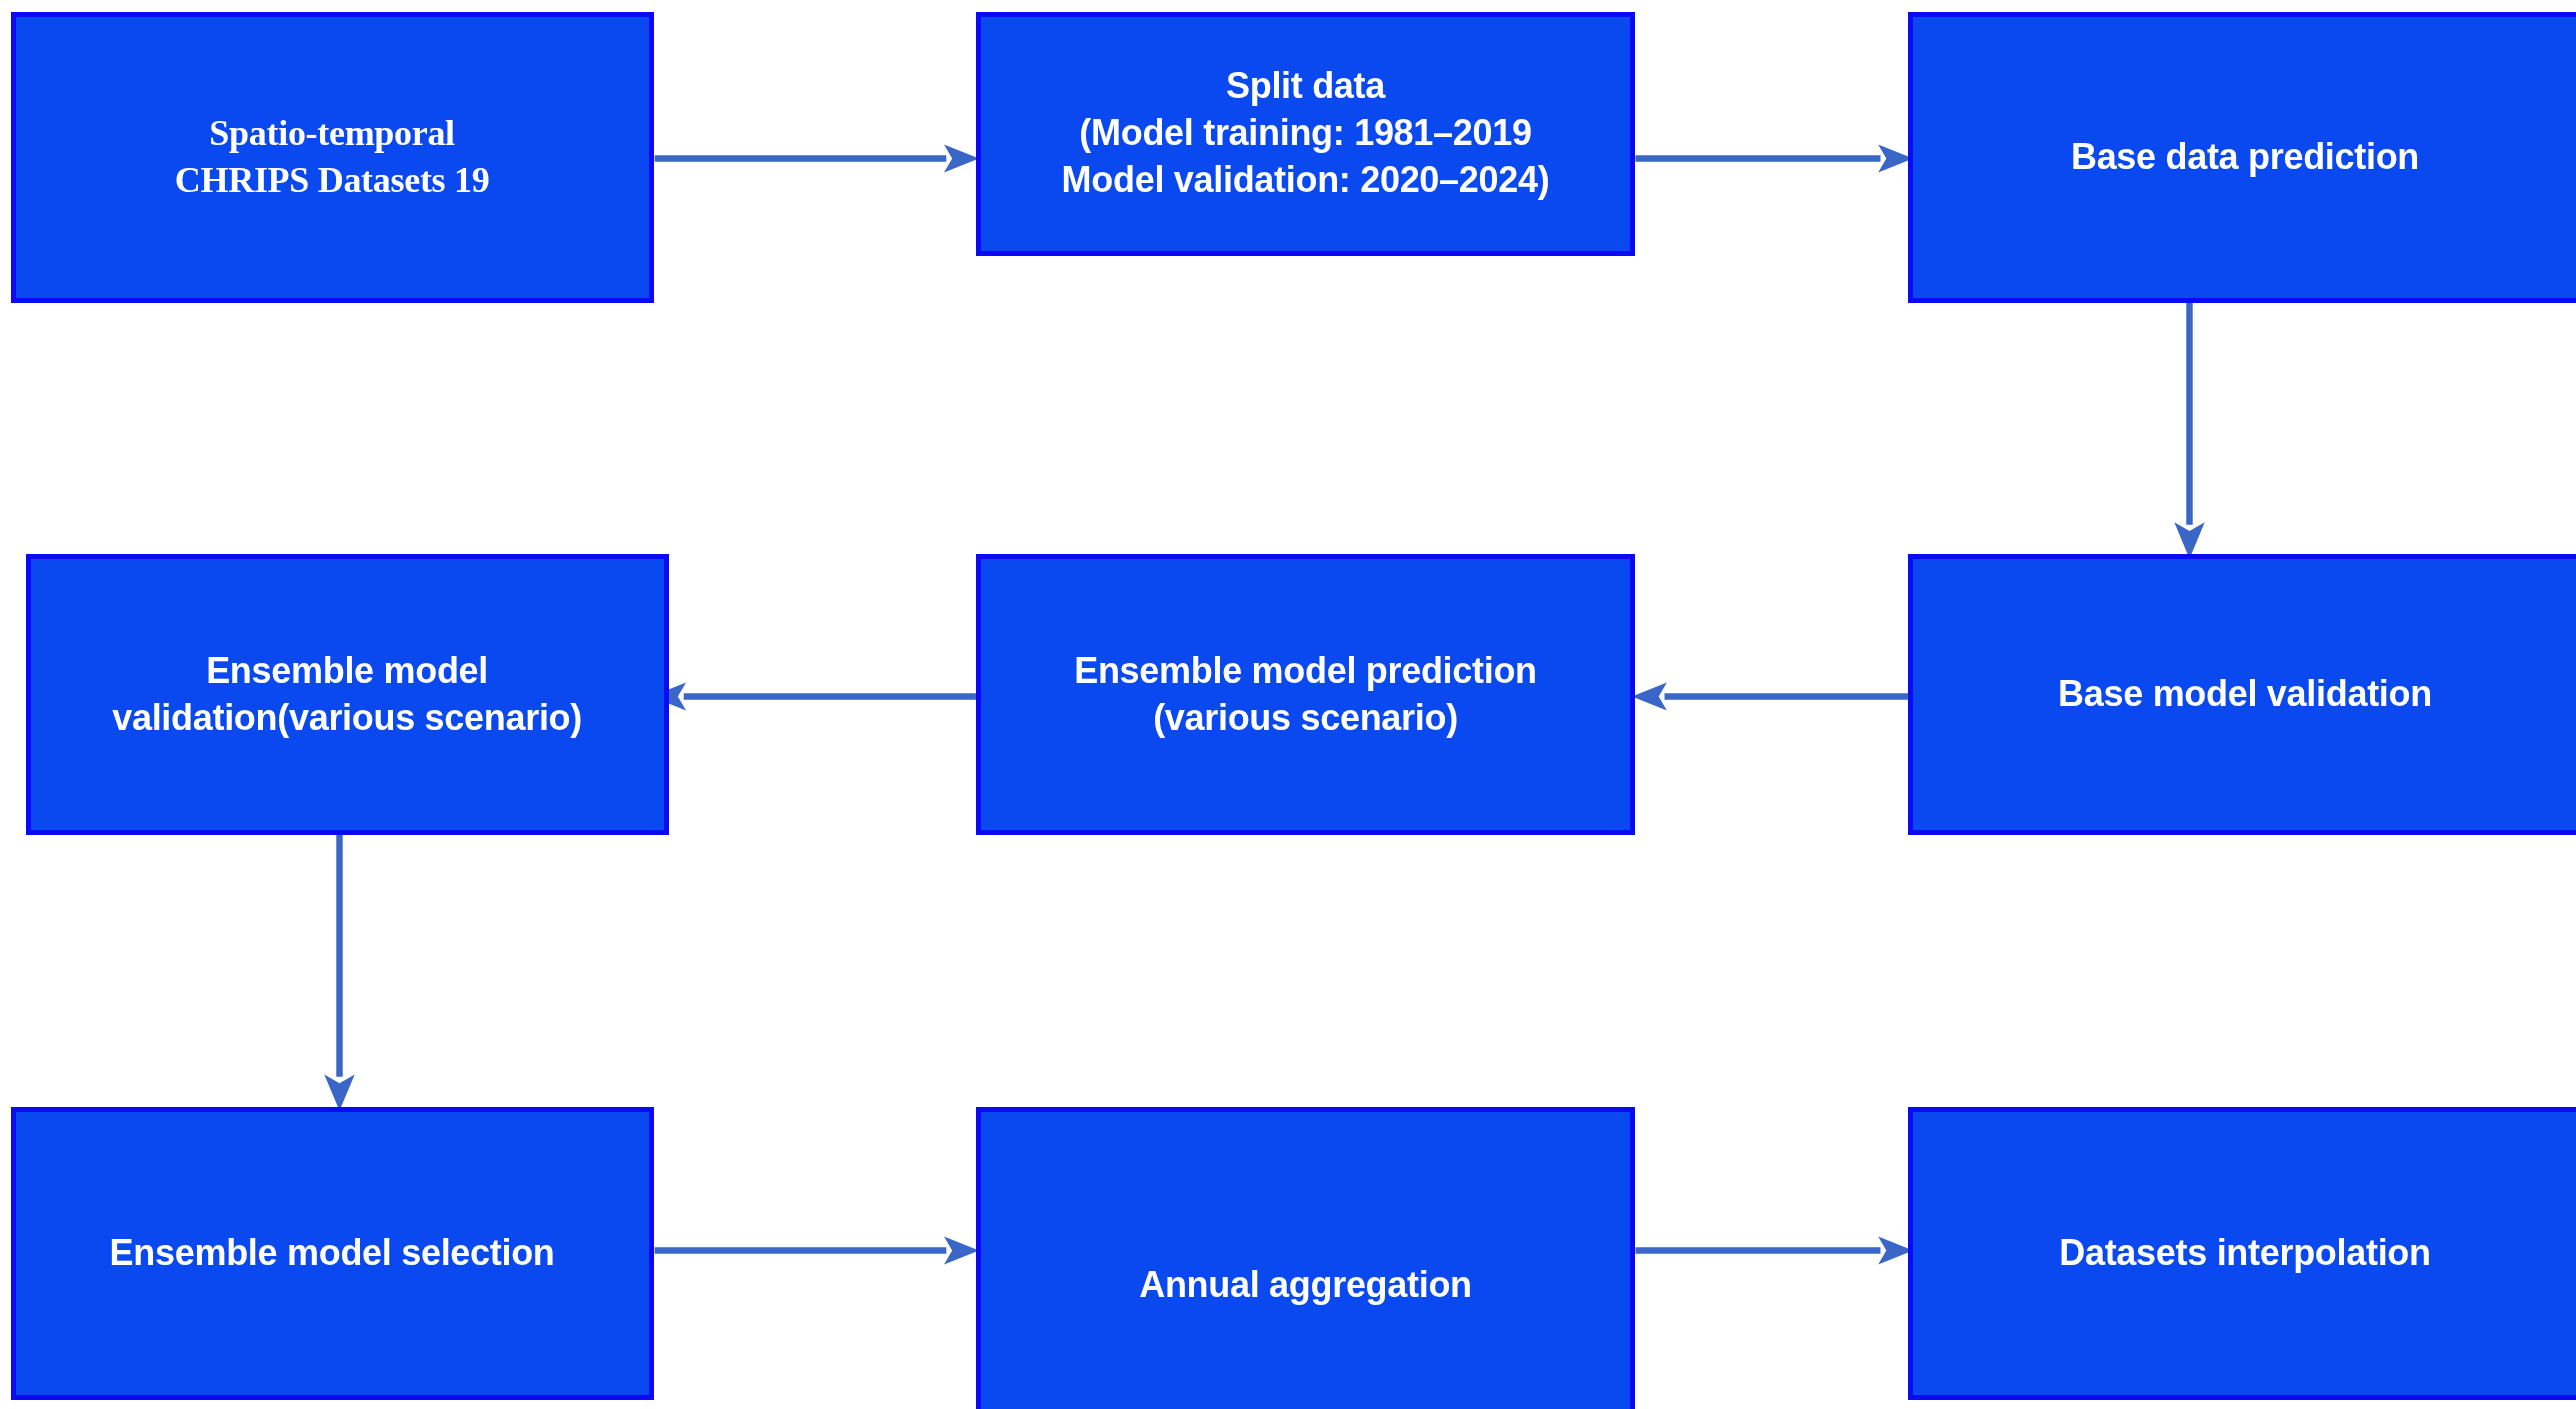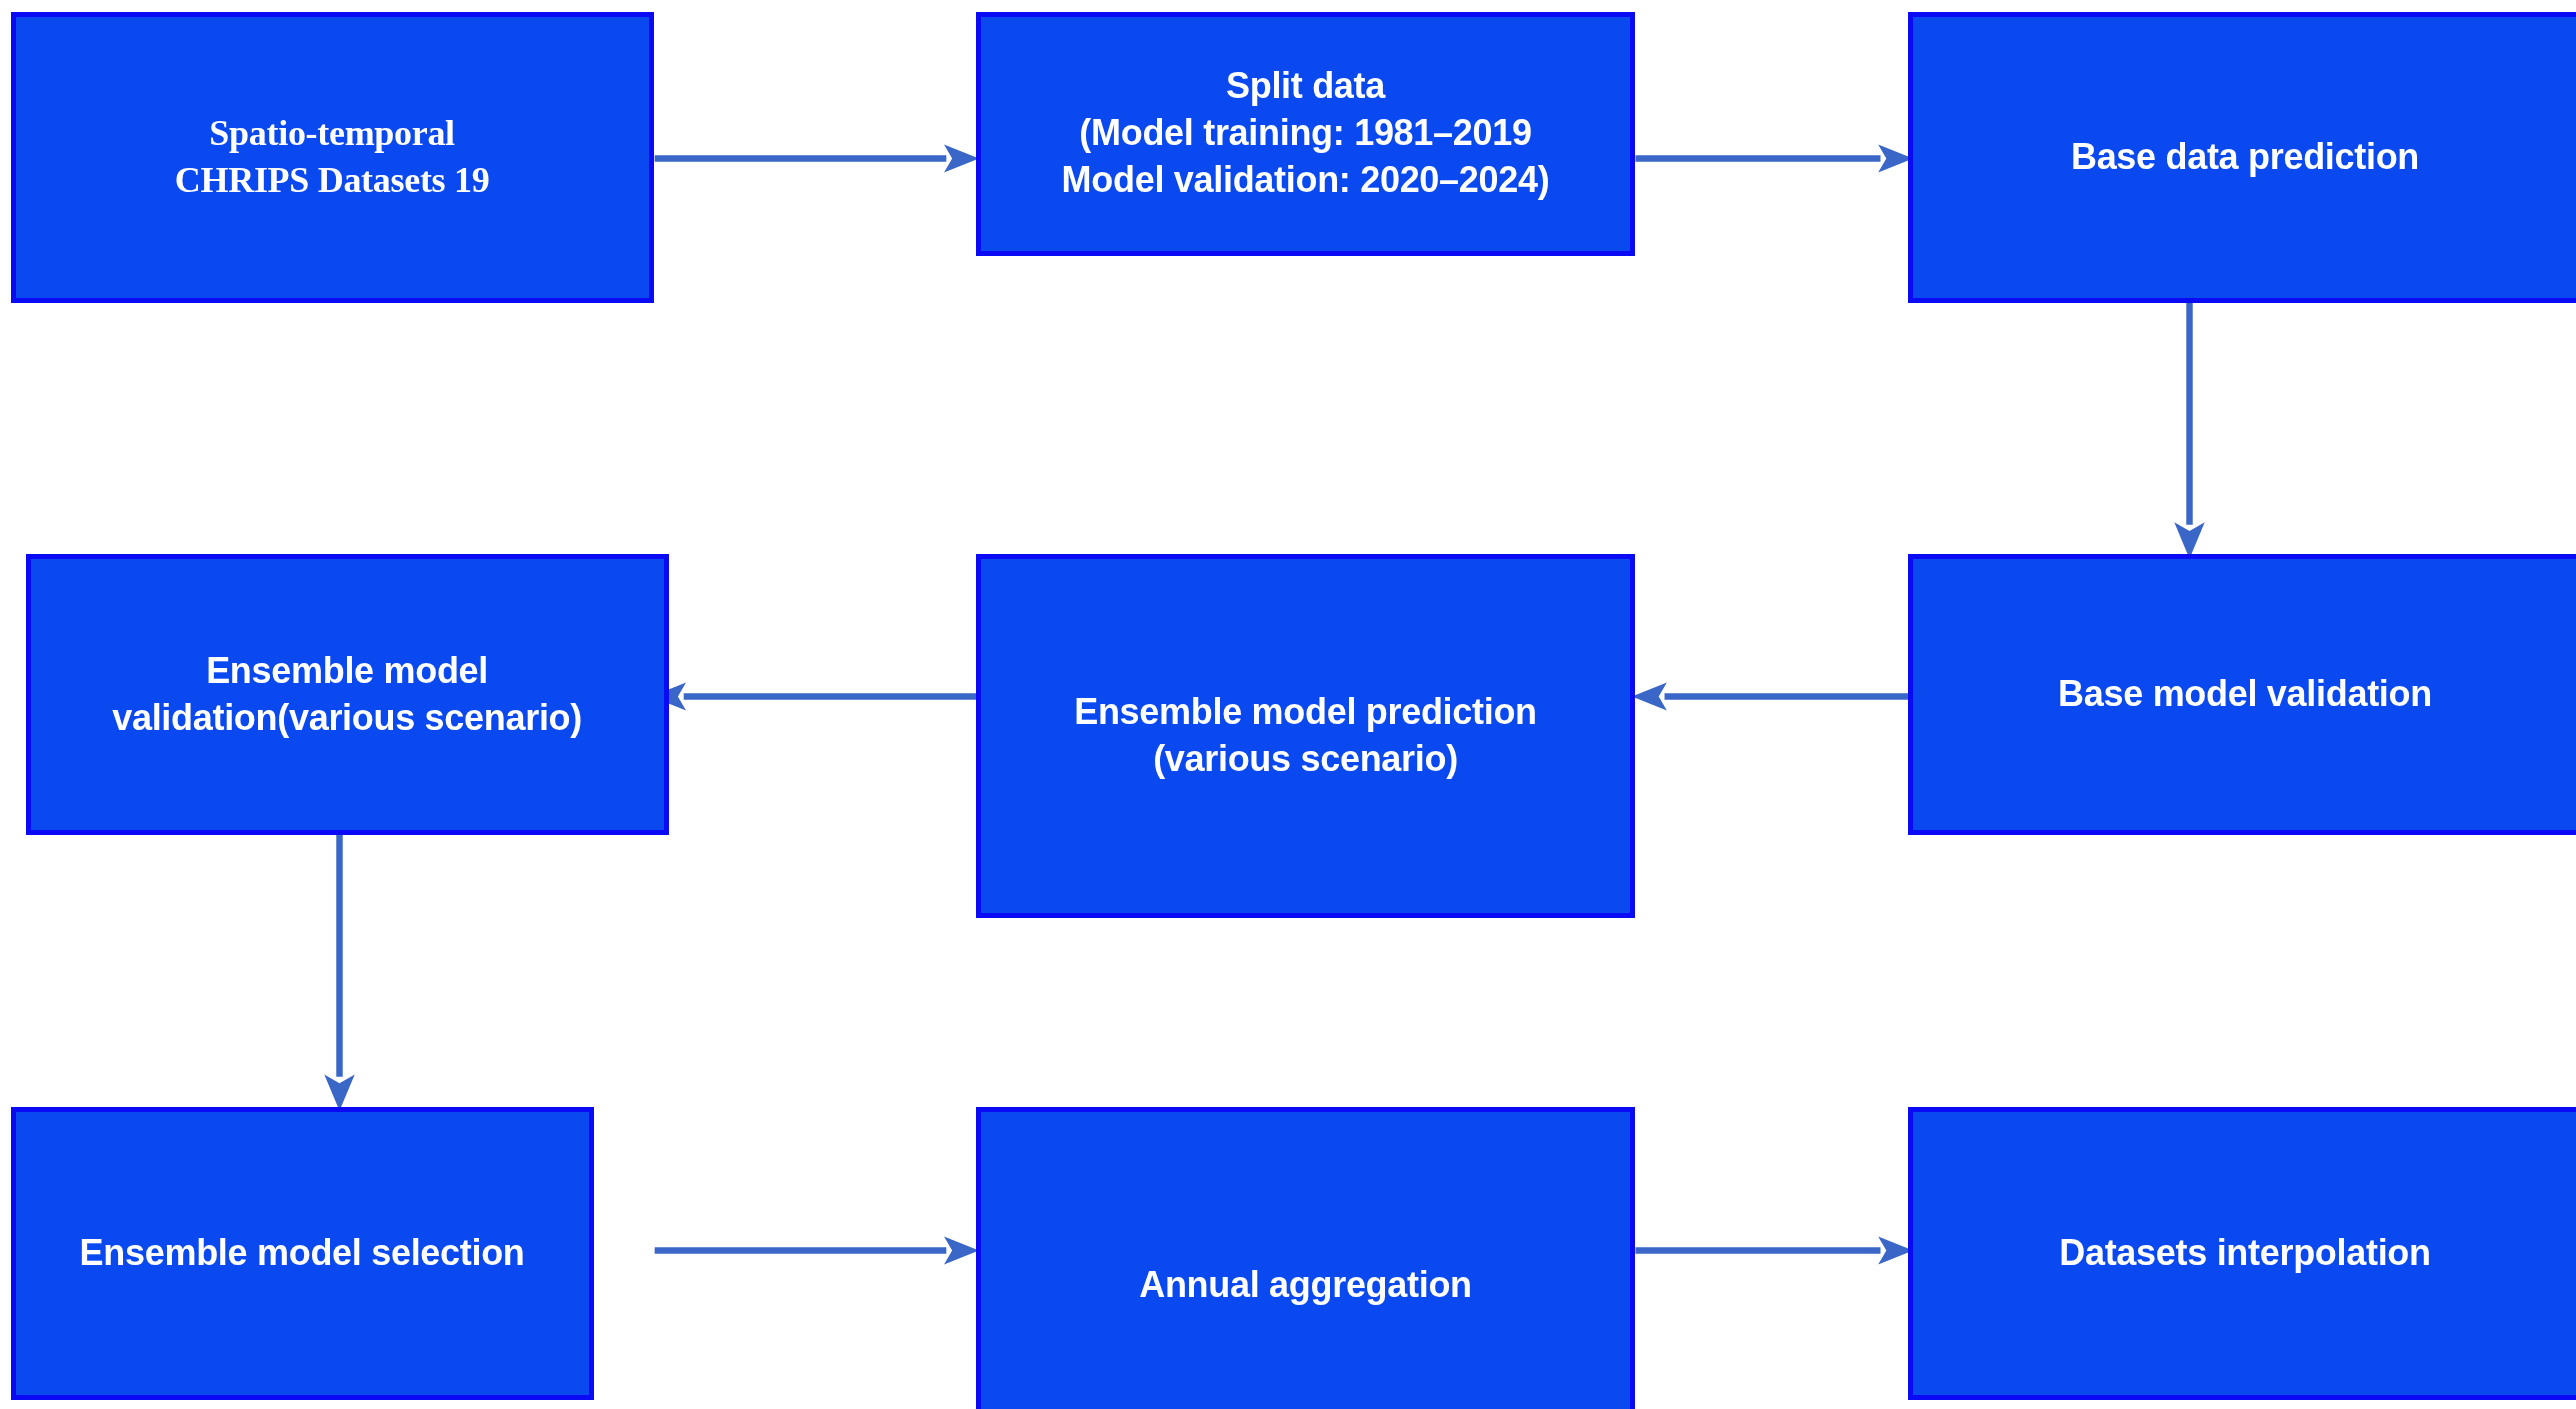--- a/index.html
+++ b/index.html
@@ -121,30 +121,30 @@
 
   <div class="node" style="left:1908px; top:11.7px; width:674px; height:291px;">
     <span class="node-label">Base data prediction</span>
   </div>
 
   <div class="node" style="left:10.6px; top:554px; width:643px; height:281px;margin-left:15px;">
     <span class="node-label">Ensemble model
 validation(various scenario)</span>
   </div>
 
-  <div class="node" style="left:976px; top:554px; width:659px; height:364px;">
+  <div class="node" style="left:976px; top:554px; width:659px; height:281px;">
     <span class="node-label">Ensemble model prediction
 (various scenario)</span>
   </div>
 
   <div class="node" style="left:1908px; top:554px; width:674px; height:281px;">
     <span class="node-label">Base model validation</span>
   </div>
 
-  <div class="node" style="left:10.6px; top:1107px; width:583px; height:293px;">
+  <div class="node" style="left:10.6px; top:1107px; width:643px; height:293px;">
     <span class="node-label">Ensemble model selection</span>
   </div>
 
   <div class="node" style="left:976px; top:1107px; width:659px; height:356px;">
     <span class="node-label">Annual aggregation</span>
   </div>
 
   <div class="node" style="left:1908px; top:1107px; width:674px; height:293px;">
     <span class="node-label">Datasets interpolation</span>
   </div>

